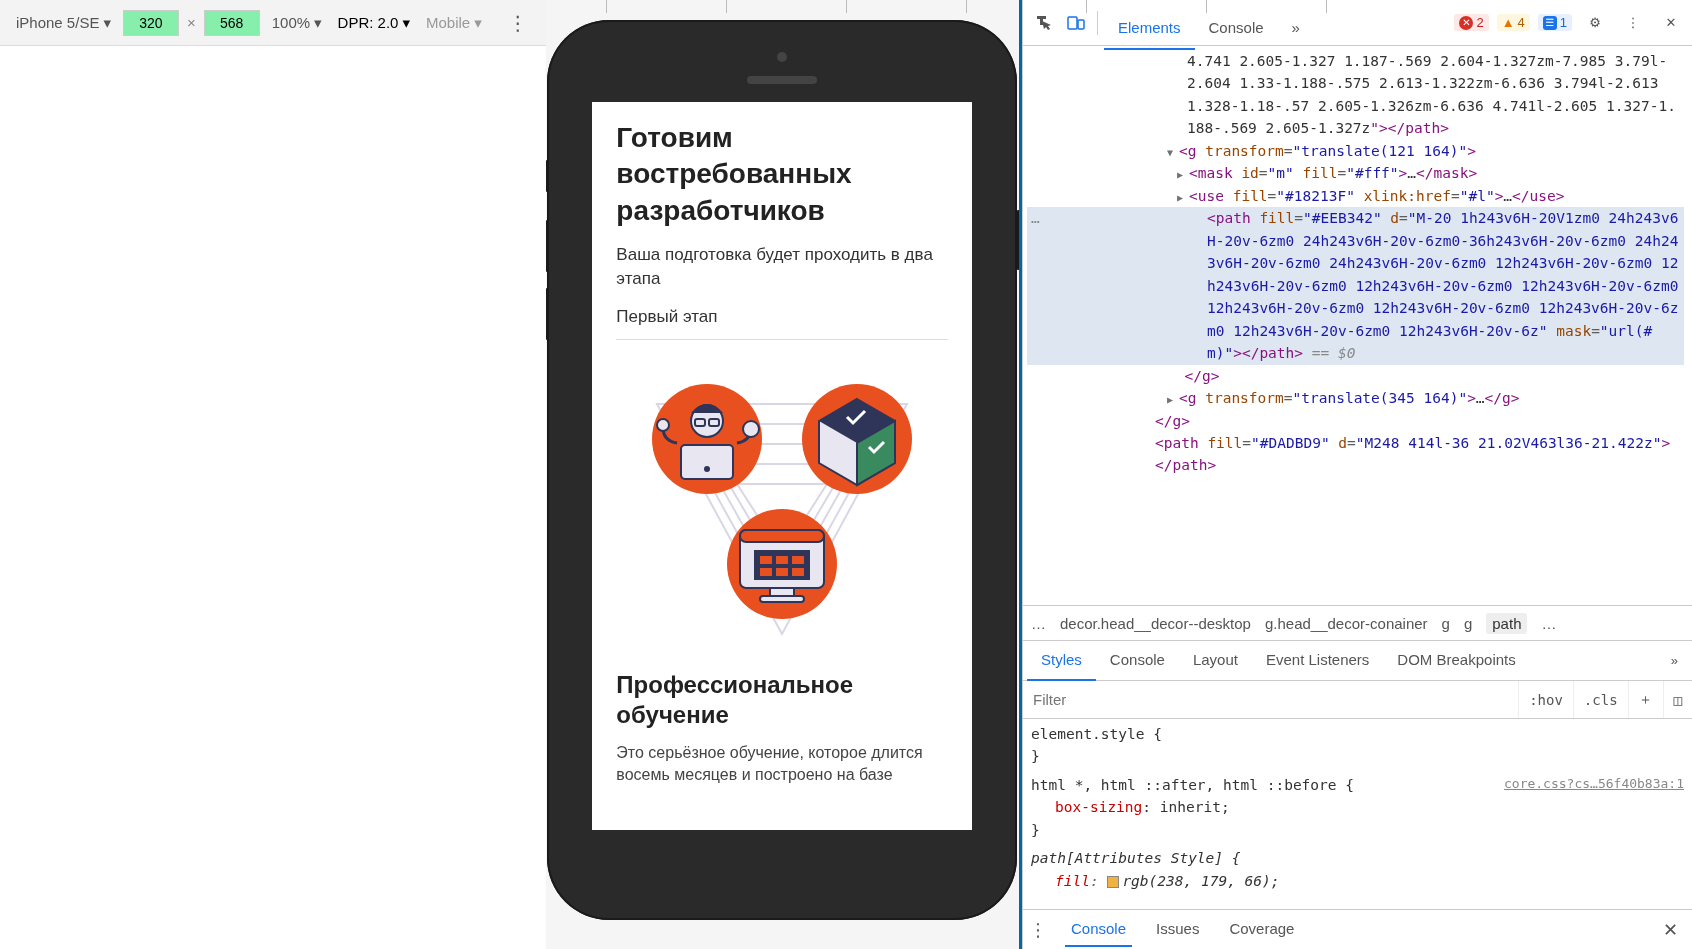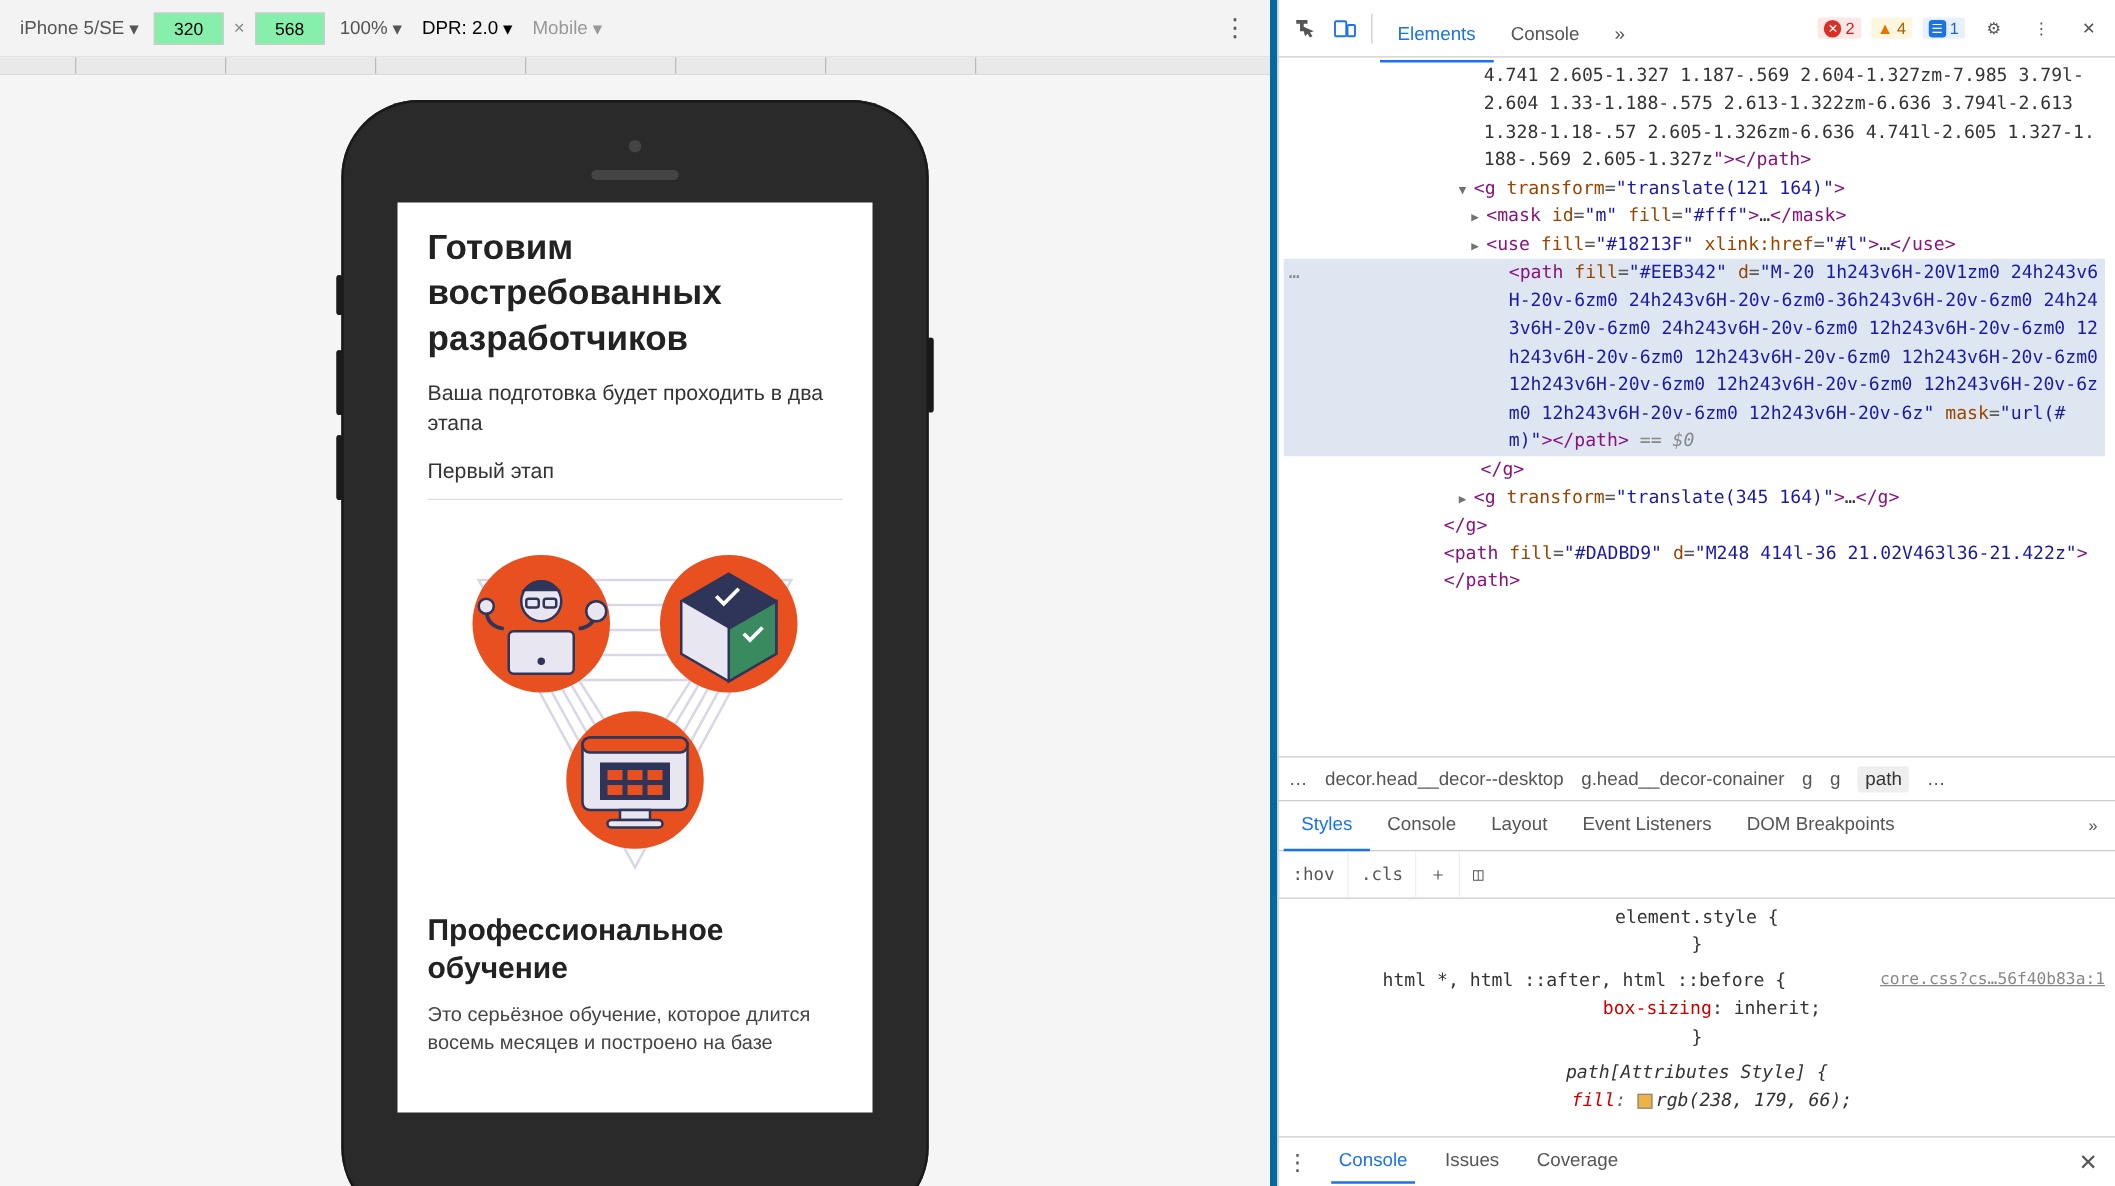--- a/index.html
+++ b/index.html
@@ -1,18 +1,18 @@
 <!DOCTYPE html>
 <html><head>
 <meta charset="utf-8">
 <style>
 * { box-sizing: border-box; margin: 0; padding: 0; }
 body { font-family: -apple-system, "Segoe UI", Arial, sans-serif; font-size: 13px; color: #333; background: #fff; overflow: hidden; }
 .app { display: flex; width: 1692px; height: 949px; }
-.left-pane { flex: 1; display: flex; flex-direction: column; border-right: 6px solid #0369a1; }
+.left-pane { flex: 1; display: flex; flex-direction: row; border-right: 3px solid #0369a1; }
 .device-toolbar { height: 46px; display: flex; align-items: center; gap: 8px; padding: 0 12px; background: #f3f3f3; border-bottom: 1px solid #ddd; font-size: 15px; color: #555; }
 .device-toolbar .sel { display: flex; align-items: center; gap: 4px; padding: 2px 4px; cursor: pointer; }
 .device-toolbar .dim-input { width: 56px; height: 26px; border: 1px solid #ccc; background: #86efac; text-align: center; font-size: 14px; }
 .device-toolbar .times { color: #888; }
 .device-toolbar .spacer { flex: 1; }
 .device-toolbar .kebab { font-size: 20px; color: #555; cursor: pointer; padding: 0 6px; }
 .ruler-area { height: 14px; background: #e9e9e9; border-bottom: 1px solid #ddd; position: relative; }
 .ruler-tick { position: absolute; top: 0; height: 100%; width: 1px; background: #bbb; }
 .viewport-area { flex: 1; background: #f5f5f5; display: flex; justify-content: center; align-items: flex-start; overflow: hidden; padding-top: 20px; }
 
@@ -72,21 +72,21 @@
 
 .styles-tabs { height: 40px; display: flex; align-items: center; border-bottom: 1px solid #ccc; padding: 0 4px; }
 .styles-tabs .st-tab { padding: 11px 14px; font-size: 15px; color: #555; cursor: pointer; border-bottom: 2px solid transparent; }
 .styles-tabs .st-tab.active { color: #1a73e8; border-bottom-color: #1a73e8; }
 .styles-tabs .chev { margin-left: auto; padding: 6px 10px; color: #555; cursor: pointer; }
 
 .filter-row { height: 38px; display: flex; align-items: center; border-bottom: 1px solid #ccc; }
 .filter-row input { flex: 1; border: none; padding: 0 10px; font-size: 15px; outline: none; }
 .filter-row .fbtn { padding: 0 10px; font-size: 14px; color: #555; cursor: pointer; border-left: 1px solid #eee; height: 100%; display: flex; align-items: center; font-family: Menlo, monospace; }
 
-.styles-body { flex: 0 0 auto; overflow: auto; font-family: Menlo, Consolas, monospace; font-size: 14.5px; line-height: 1.55; padding: 4px 8px 8px 8px; height: 190px; text-align: center; }
+.styles-body { flex: 0 0 auto; overflow: auto; font-family: Menlo, Consolas, monospace; font-size: 14.5px; line-height: 1.55; padding: 4px 8px 8px 8px; height: 190px; }
 .rule { margin-bottom: 6px; }
 .rule .selector { color: #333; }
 .rule .src { float: right; color: #888; text-decoration: underline; font-size: 13px; cursor: pointer; }
 .rule .prop { padding-left: 24px; }
 .rule .pname { color: #c80000; }
 .rule .pval { color: #333; }
 .swatch { display: inline-block; width: 12px; height: 12px; border: 1px solid #888; vertical-align: middle; margin-right: 3px; }
 .italic { font-style: italic; color: #666; }
 
 .drawer { border-top: 1px solid #ccc; height: 40px; display: flex; align-items: center; padding: 0 6px; gap: 18px; }
@@ -272,20 +272,21 @@
     <div class="styles-tabs">
       <div class="st-tab active">Styles</div>
       <div class="st-tab">Console</div>
       <div class="st-tab">Layout</div>
       <div class="st-tab">Event Listeners</div>
       <div class="st-tab">DOM Breakpoints</div>
       <div class="chev">»</div>
     </div>
 
     <div class="filter-row">
+      <input placeholder="Filter" style="">
       <div class="fbtn">:hov</div>
       <div class="fbtn">.cls</div>
       <div class="fbtn">＋</div>
       <div class="fbtn">◫</div>
     </div>
 
     <div class="styles-body">
       <div class="rule">
         <div class="selector">element.style {</div>
         <div>}</div>

